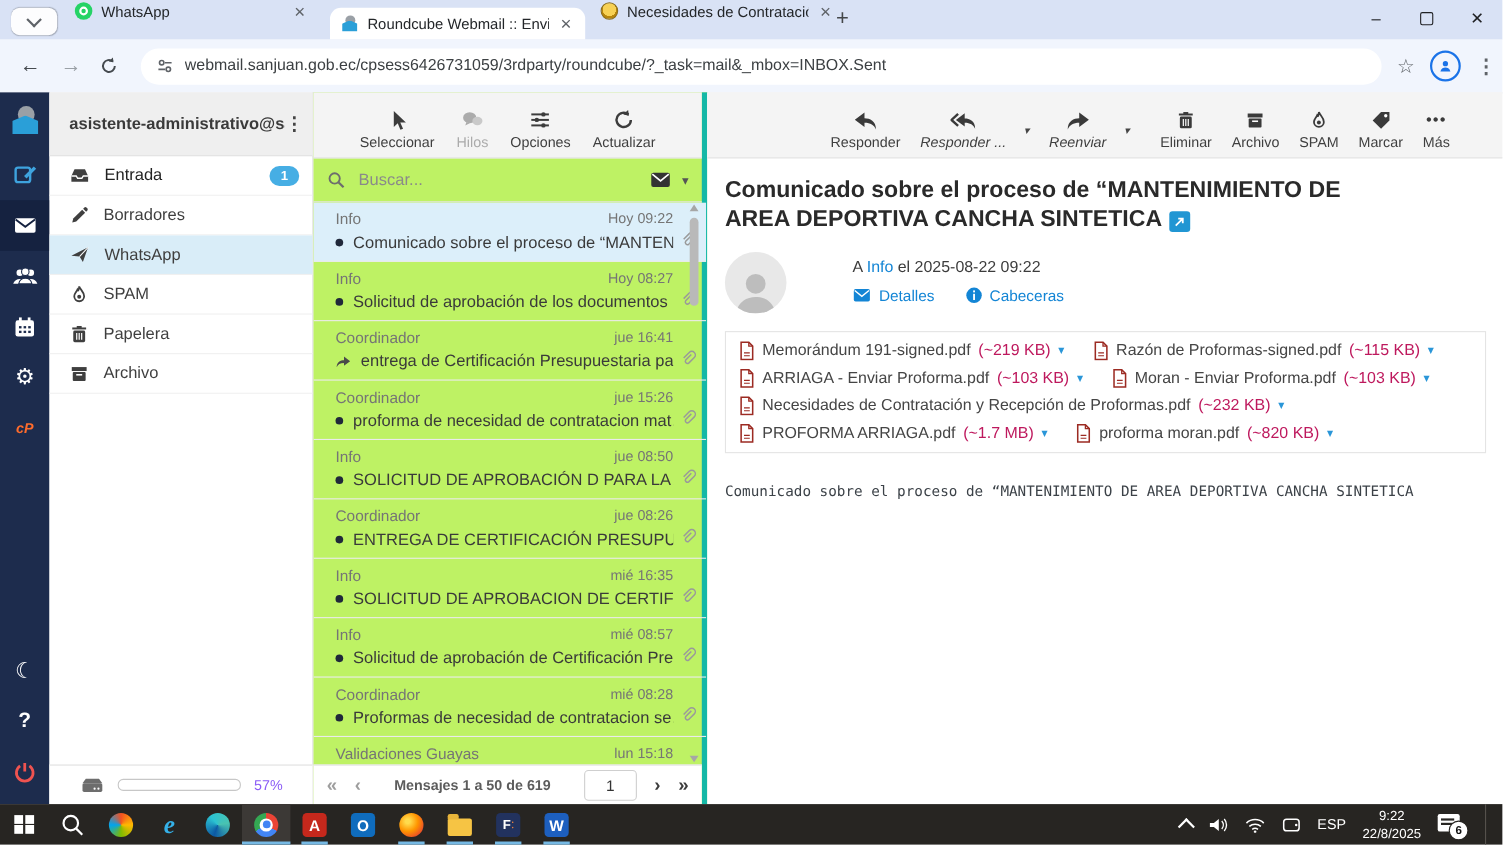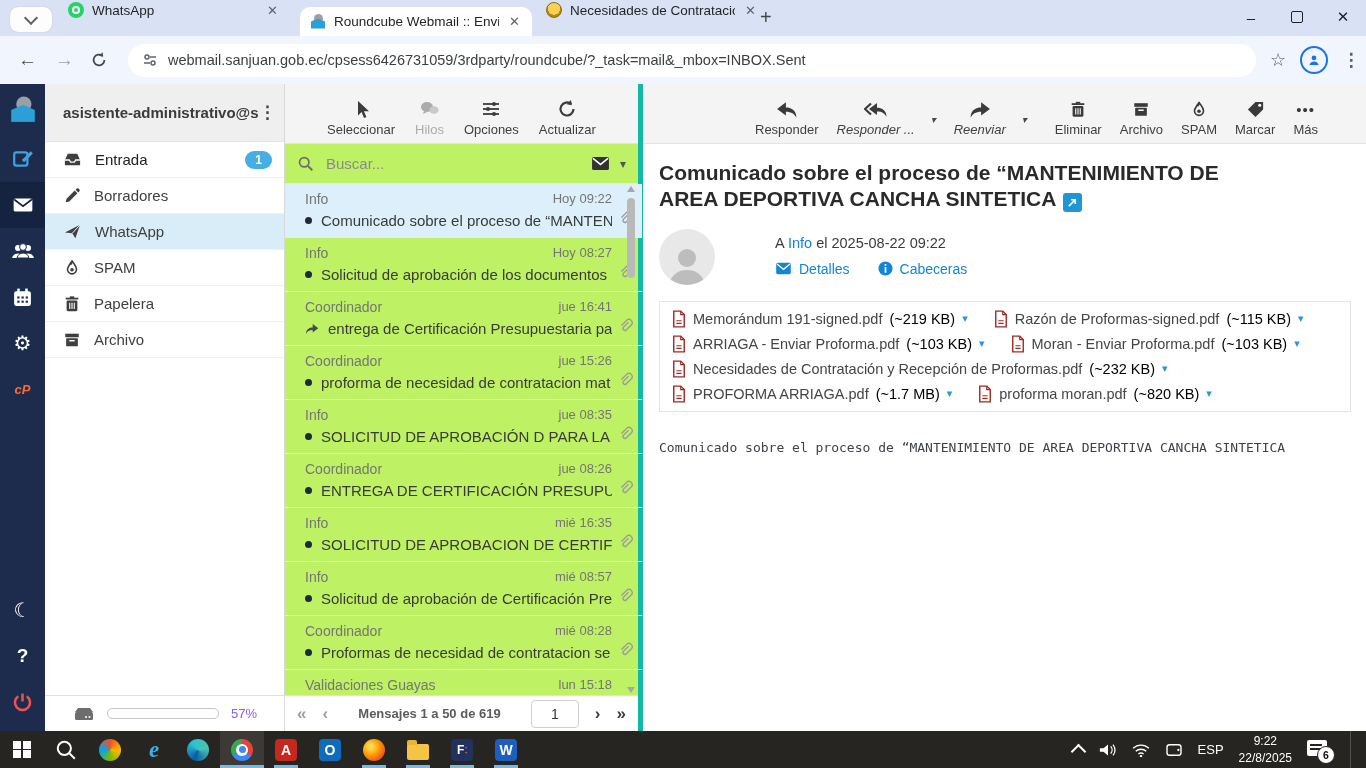--- a/index.html
+++ b/index.html
@@ -128,21 +128,21 @@
              display:flex;align-items:flex-end;justify-content:center;}
   .fromcol{padding-top:6px;margin-left:44px;}
   .fromline{font-size:14.5px;color:#3c3c3c;}
   .link{color:#1385d5;}
   .metaline{display:flex;align-items:center;gap:7px;margin-top:10px;font-size:14px;color:#1385d5;}
   .metaline .gap{width:14px;}
   .attbox{margin-top:16px;border:1px solid #e4e4e4;padding:8px 12px;width:692px;box-sizing:border-box;
           display:flex;flex-wrap:wrap;column-gap:26px;row-gap:7px;}
   .att{display:flex;align-items:center;gap:7px;white-space:nowrap;}
   .attname{font-size:14.5px;color:#454545;}
-  .attsize{font-size:14.5px;color:#000000;}
+  .attsize{font-size:14.5px;color:#be185d;}
   .attcaret{font-size:11px;color:#2a96d8;}
   .body-text{margin-top:28px;font-family:"DejaVu Sans Mono",monospace;font-size:13px;color:#3c4248;}
 
   
   .taskbar{position:absolute;top:731px;left:0;width:1366px;height:37px;background:#272522;
            display:flex;align-items:center;color:#fff;}
   .tkbtn{width:44px;height:37px;display:flex;align-items:center;justify-content:center;position:relative;flex:none;}
   .tkbtn.activeapp{background:#3c3936;}
   .run{position:absolute;bottom:0;left:10px;right:10px;height:3px;background:#76b9e4;}
   .run.wide{left:0;right:0;}
@@ -485,21 +485,21 @@
             <span class="dot"></span>
             <span class="subj">proforma de necesidad de contratacion mat…</span>
           </div>
         <svg class="clip" width="17" height="17" viewBox="0 0 20 20">
             <path d="M13.5 5 l-6 6 a2.3 2.3 0 0 0 3.2 3.2 l6-6 a3.8 3.8 0 0 0-5.4-5.4 l-6 6" fill="none" stroke="#9a9a9a" stroke-width="1.6"></path>
           </svg>
       </div>
       <div class="mrow">
         <div class="mline1">
             <span>Info</span>
-            <span class="mdate">jue 08:35</span>
+            <span class="mdate">jue 08:50</span>
           </div>
         <div class="mline2">
             <span class="dot"></span>
             <span class="subj">SOLICITUD DE APROBACIÓN D PARA LA AD…</span>
           </div>
         <svg class="clip" width="17" height="17" viewBox="0 0 20 20">
             <path d="M13.5 5 l-6 6 a2.3 2.3 0 0 0 3.2 3.2 l6-6 a3.8 3.8 0 0 0-5.4-5.4 l-6 6" fill="none" stroke="#9a9a9a" stroke-width="1.6"></path>
           </svg>
       </div>
       <div class="mrow">

